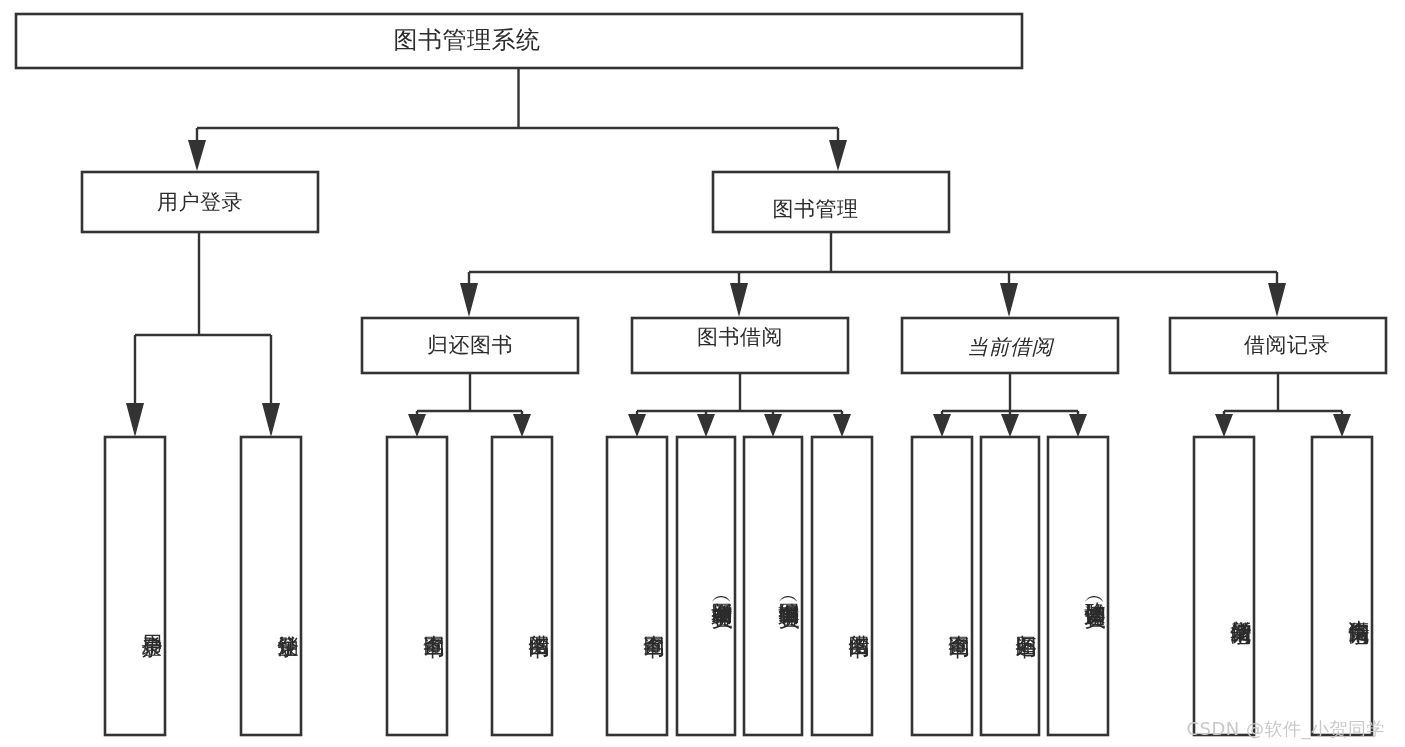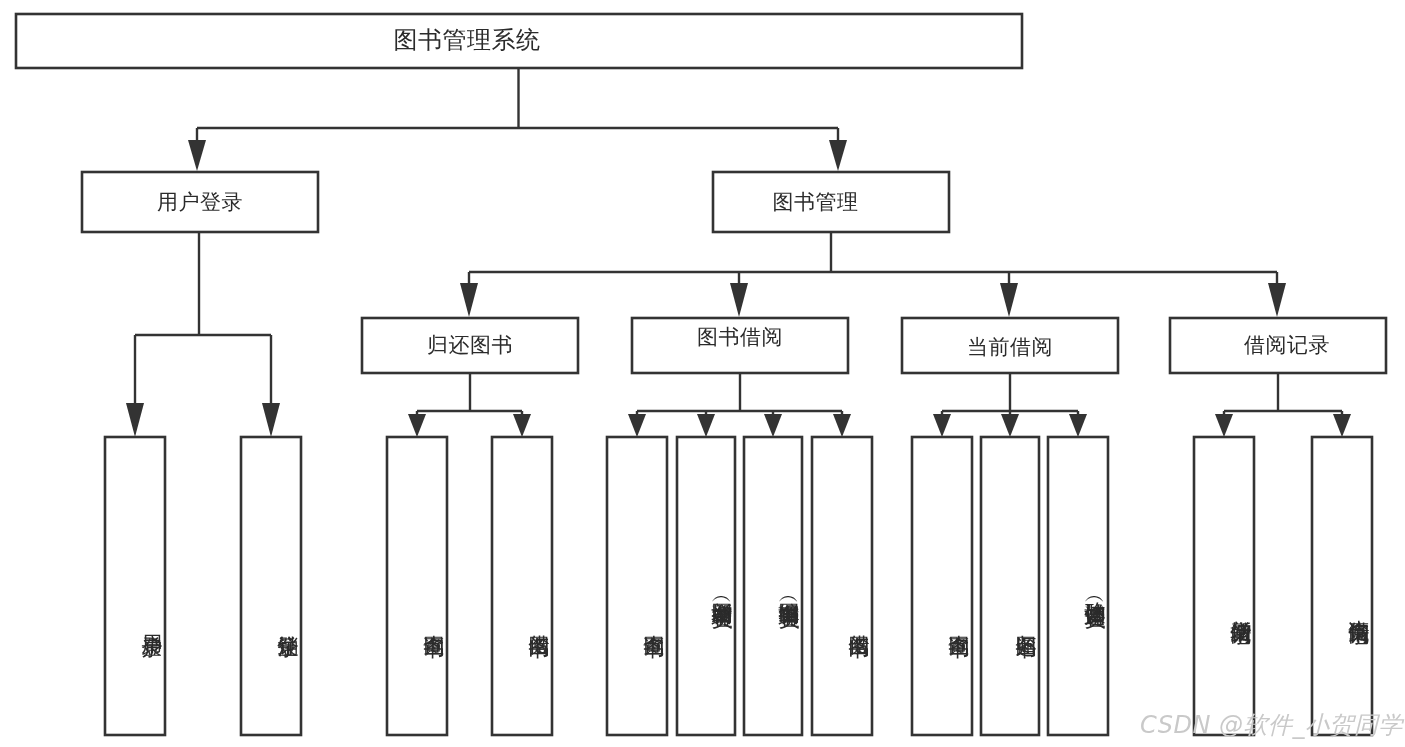--- a/index.html
+++ b/index.html
@@ -59,28 +59,27 @@
     color: #2b2b2b;
     font-size: 21px;
     line-height: 1.32;
     writing-mode: vertical-rl;
     text-orientation: upright;
     letter-spacing: 1px;
     pointer-events: none;
   }
   .watermark {
     position: absolute;
-    right: 2px;
+    right: 20px;
     bottom: 6px;
-    font-size: 24px;
+    font-size: 18px;
     color: #c9c9c9;
     letter-spacing: 0.5px;
     white-space: nowrap;
     pointer-events: none;
-    font-style: italic;
   }
 </style>
 </head>
 <body>
 
 <div id="canvas">
 
   <svg class="diagram" viewBox="0 0 1405 747">
 
     <g>
@@ -182,25 +181,25 @@
     <rect class="node-box" x="981" y="437" width="58" height="298"></rect>
     <rect class="node-box" x="1048" y="437" width="60" height="298"></rect>
 
     <rect class="node-box" x="1194" y="437" width="60" height="298"></rect>
     <rect class="node-box" x="1312" y="437" width="60" height="298"></rect>
   </svg>
 
   <div class="node-label-h" style="left:16px;  top:14px;  width:902px; height:54px; font-size:24px;border-radius:18px;">图书管理系统</div>
 
   <div class="node-label-h" style="left:82px;  top:172px; width:236px; height:60px;">用户登录</div>
-  <div class="node-label-h" style="left:713px; top:172px; width:205px; height:60px;">图书管理</div>
+  <div class="node-label-h" style="left:713px; top:179px; width:205px; height:60px;">图书管理</div>
 
   <div class="node-label-h" style="left:362px;  top:318px; width:216px; height:55px;">归还图书</div>
   <div class="node-label-h" style="left:632px;  top:318px; width:216px; height:39px;">图书借阅</div>
-  <div class="node-label-h" style="left:902px;  top:318px; width:216px; height:59px;">当前借阅</div>
+  <div class="node-label-h" style="left:902px;  top:318px; width:216px; height:59px;font-style:italic;">当前借阅</div>
   <div class="node-label-h" style="left:1170px; top:318px; width:216px; height:55px;margin-left:9px;">借阅记录</div>
 
   <div class="node-label-v" style="left:105px; top:505px; width:60px; height:230px;">用户登录</div>
   <div class="node-label-v" style="left:241px; top:505px; width:60px; height:230px;">注销登录</div>
 
   <div class="node-label-v" style="left:387px; top:505px; width:60px; height:230px;">查询图书</div>
   <div class="node-label-v" style="left:492px; top:505px; width:60px; height:230px;">借阅图书</div>
 
   <div class="node-label-v" style="left:607px; top:505px; width:60px; height:230px;">查询图书</div>
   <div class="node-label-v" style="left:677px; top:443px; width:58px; height:292px;">新增图书（管理员）</div>

